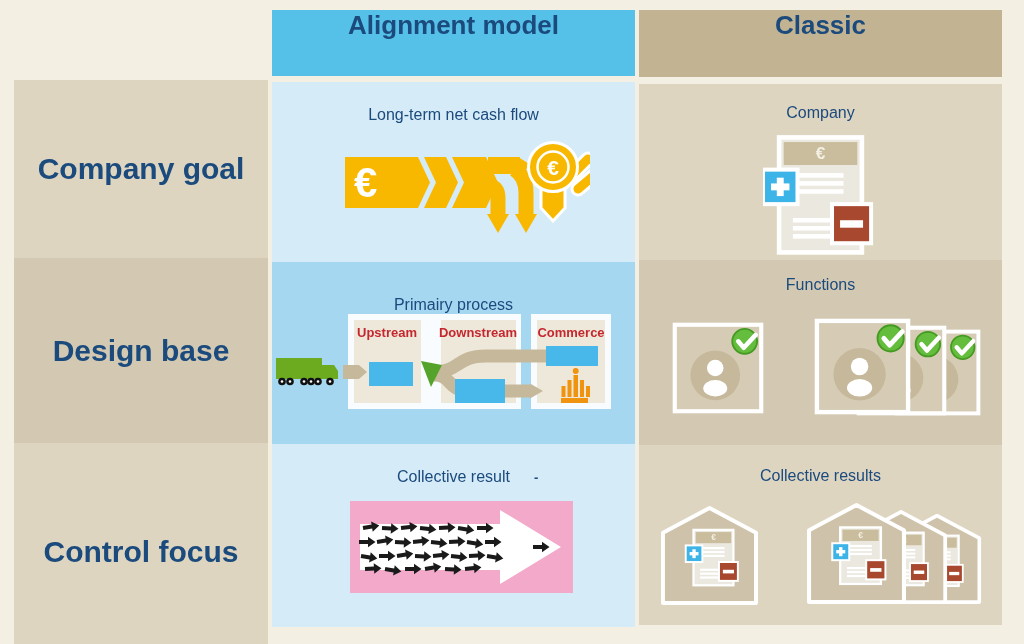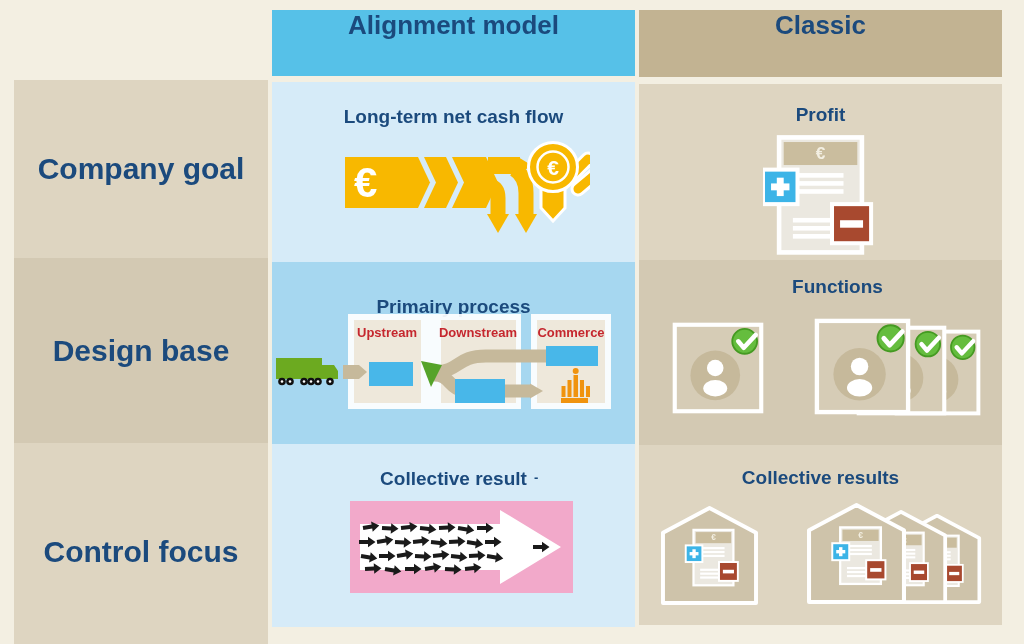--- a/index.html
+++ b/index.html
@@ -4,21 +4,21 @@
 <style>
   html,body{margin:0;padding:0;}
   body{font-family:"Liberation Sans", sans-serif; background:#f3efe2;}
   #stage{position:relative;width:1024px;height:644px;background:#f3efe2;overflow:hidden;}
   .abs{position:absolute;}
   .hdr{display:flex;align-items:flex-start;justify-content:center;
        font-weight:bold;font-size:26px;color:#1b4a7d;}
   .rowlabel{display:flex;align-items:center;justify-content:center;
        font-weight:bold;font-size:30px;color:#1b4a7d;}
   .celltitle{position:absolute;width:100%;text-align:center;
-       font-weight:bold;font-size:19px;color:#1b4a7d;}
+       font-weight:normal;font-size:16px;color:#1b4a7d;}
   .cell{position:absolute;}
   
   .col-label{left:14px;width:254px;}
   .col-align{left:272px;width:363px;}
   .col-classic{left:639px;width:363px;}
   
   .bg-align-hdr{background:#56c1e8;}
   .bg-classic-hdr{background:#c2b392;}
   .bg-tan-light{background:#ded5c1;}
   .bg-tan-dark{background:#d3c9b3;}
@@ -97,24 +97,24 @@
     <div class="celltitle" style="top:24px;">Long-term net cash flow</div>
   </div>
   <div class="cell col-align bg-blue-mid" style="top:262px;height:182px;">
     <div class="celltitle" style="top:14px;margin-top:20px;">Primairy process</div>
   </div>
   <div class="cell col-align bg-blue-light" style="top:444px;height:183px;">
     <div class="celltitle" style="top:24px;">Collective result</div>
   </div>
 
   <div class="cell col-classic bg-tan-light" style="top:84px;height:176px;">
-    <div class="celltitle" style="top:20px;">Profit</div>
+    <div class="celltitle" style="top:20px;">Company</div>
   </div>
   <div class="cell col-classic bg-tan-dark" style="top:260px;height:185px;">
-    <div class="celltitle" style="top:16px;padding-left:17px;">Functions</div>
+    <div class="celltitle" style="top:16px;">Functions</div>
   </div>
   <div class="cell col-classic bg-tan-light" style="top:445px;height:180px;">
     <div class="celltitle" style="top:22px;">Collective results</div>
   </div>
 
   <div class="dash" style="left:534px;top:470px;">-</div>
 
   <svg class="abs" style="left:338px;top:136px;" width="252" height="104" viewBox="0 0 252 104">
     <g fill="#f8b800">
       <polygon points="7,21 80,21 92,46.5 80,72 7,72"></polygon>

